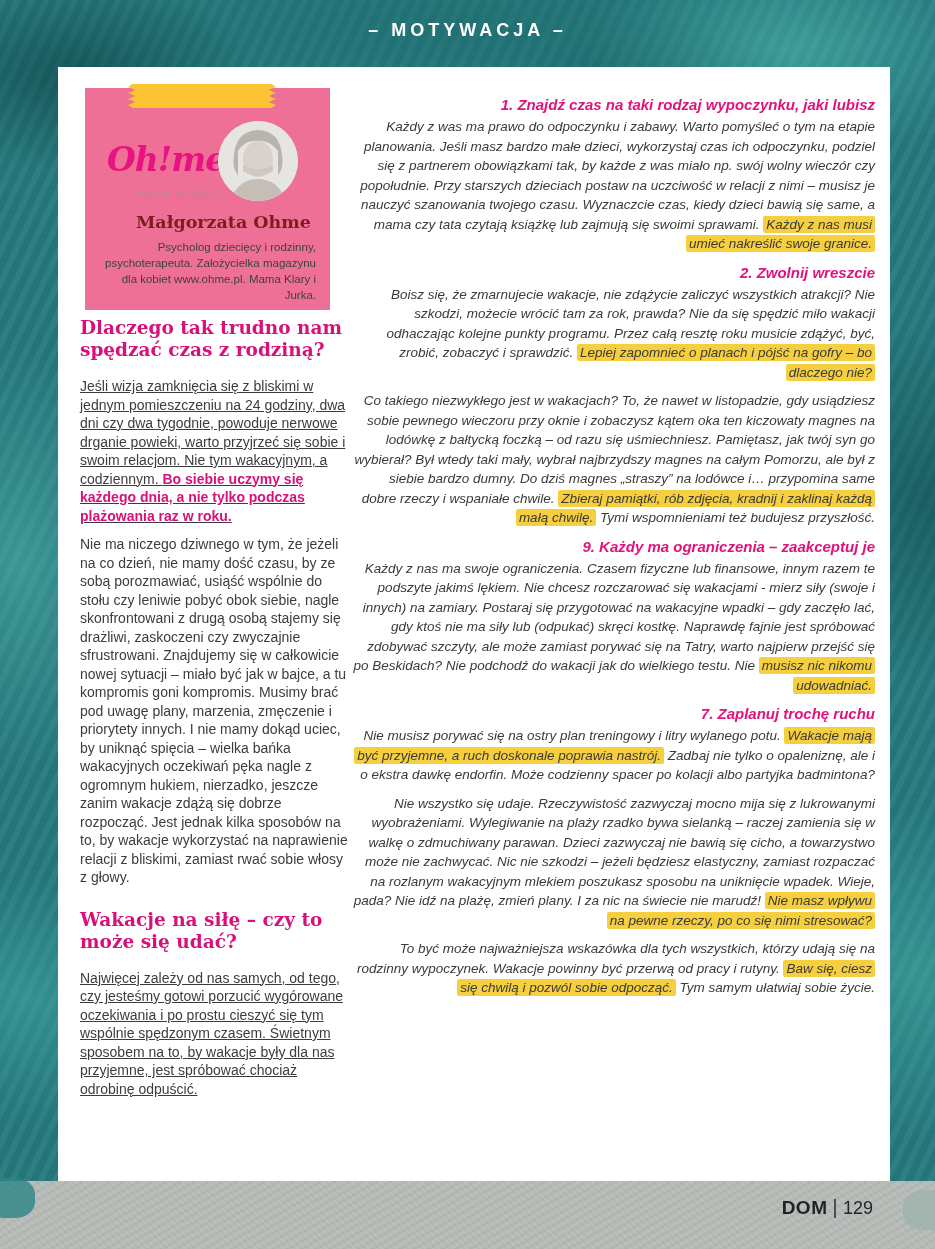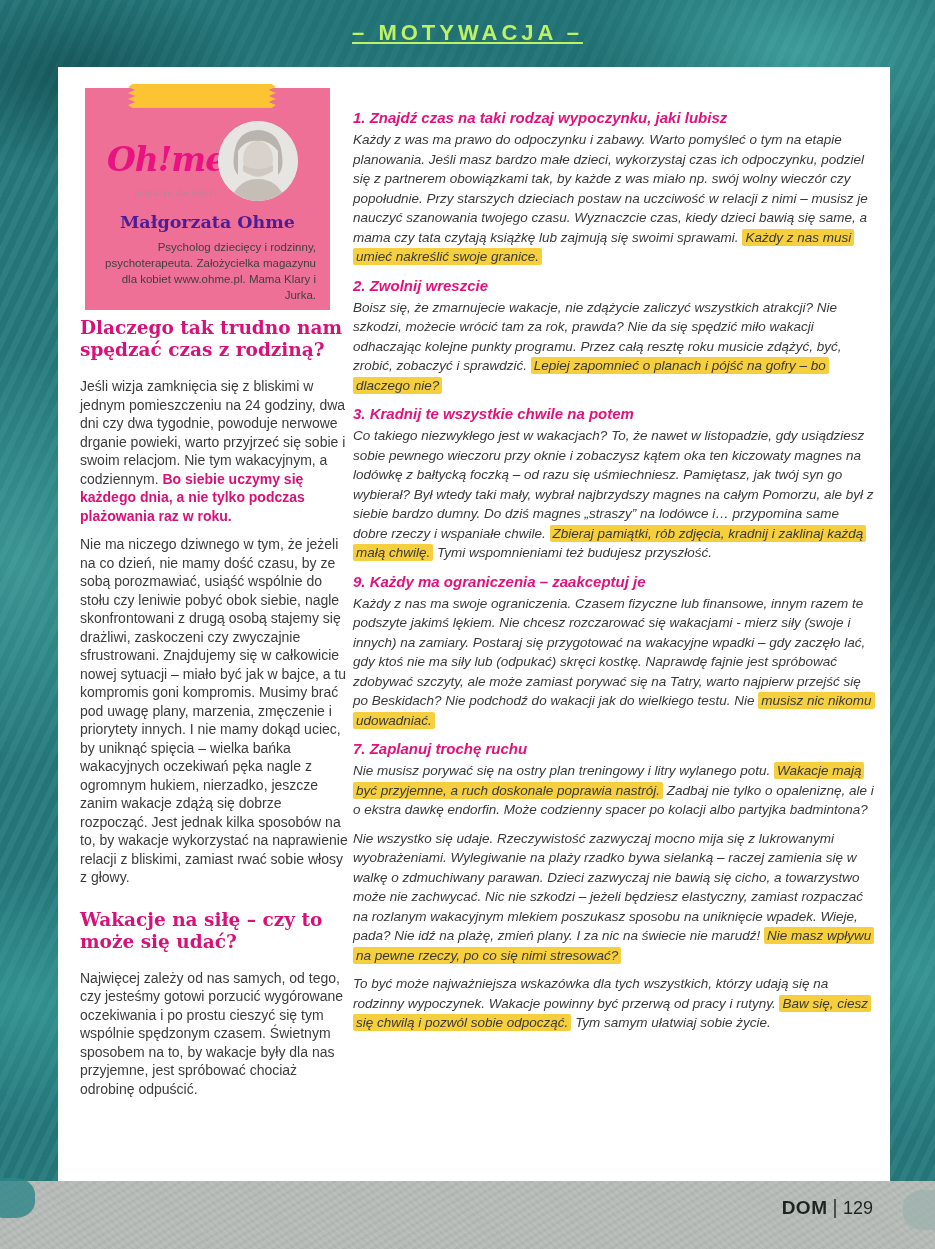--- a/index.html
+++ b/index.html
@@ -15,23 +15,22 @@
       radial-gradient(ellipse 200px 300px at 2% 45%, rgba(95,196,187,.4), transparent 70%),
       radial-gradient(ellipse 180px 260px at 99% 40%,rgba(14,70,74,.5),  transparent 70%),
       radial-gradient(ellipse 220px 180px at 3% 80%, rgba(70,180,172,.45),transparent 70%),
       radial-gradient(ellipse 200px 240px at 98% 78%,rgba(80,190,180,.4), transparent 70%),
       radial-gradient(ellipse 500px 120px at 50% 2%, rgba(30,110,112,.6), transparent 80%),
       repeating-linear-gradient(115deg, rgba(255,255,255,.04) 0 6px, rgba(0,40,42,.05) 6px 13px);
   }
 
   .section-label{
     position:absolute; top:20px; left:0; width:100%;
-    text-align:center; color:#bef264; font-size:22px; font-weight:bold;
+    text-align:center; color:#ffffff; font-size:18px; font-weight:bold;
     letter-spacing:4px;
-    text-decoration:underline;
   }
 
   .sheet{
     position:absolute; left:58px; top:67px; width:832px; height:1114px;
     background:#ffffff; padding:0;
   }
 
   
   .card{
     position:absolute; left:27px; top:21px; width:245px; height:222px;
@@ -49,50 +48,50 @@
   }
   .card-tagline{
     position:absolute; left:22px; top:100px; width:110px; text-align:right;
     font-size:8.5px; color:#b0899b; letter-spacing:.5px;
   }
   .photo{
     position:absolute; left:133px; top:33px; width:80px; height:80px;
     border-radius:50%; overflow:hidden; background:#e9e9e9;
   }
   .card-name{
-    position:absolute; left:0; top:124px; width:100%; text-align:center;
+    position:absolute; left:16px; top:124px; width:100%; text-align:center;
     font-family:"DejaVu Serif", serif; font-weight:bold;
-    font-size:17.5px; color:#4c1d95;
+    font-size:17.5px; color:#7f1d1d;
   }
   .card-bio{
     position:absolute; left:14px; top:152px; width:217px; text-align:right;
     font-size:11.5px; line-height:1.38; color:#3f3f3f;
   }
 
   
   .left-col{
     position:absolute; left:22px; top:250px; width:272px;
     font-size:14px; line-height:18.5px; color:#3c3c3c;
   }
   .left-heading{
     font-family:"DejaVu Serif", serif; font-weight:bold;
     font-size:18.5px; line-height:22px; color:#d8117a;
     margin-bottom:11px;
   }
-  .left-heading + .left-para{ margin-top:16px; }
+  .left-heading + .left-para{ margin-top:16px;text-decoration:underline; }
   .left-para{ margin-bottom:10px; }
   .left-para:nth-of-type(n) { text-align:left; }
   .seg-pink{ color:#d8117a; font-weight:bold; }
   .left-col .left-heading:not(:first-child){ margin-top:22px; }
 
   
   .right-col{
     position:absolute; left:295px; top:28px; width:522px;
-    text-align:left; font-style:italic;
-    font-size:13.5px; line-height:19.5px; color:#3a3a3a;margin-top:13px;
+    text-align:right; font-style:italic;
+    font-size:13.5px; line-height:19.5px; color:#3a3a3a;
   }
   .tip{ margin-bottom:9px; }
   .tip-title{
     color:#e2127c; font-weight:bold; font-size:15px; line-height:20px;
     margin-bottom:2px;
   }
   .tip-body{ font-weight:500; }
   .seg-hl{
     background:#f6cf3e; padding:1px 3px;
     -webkit-box-decoration-break:clone; box-decoration-break:clone;
@@ -154,21 +153,20 @@
   <div class="right-col" id="right-col">
       <div class="tip">
         <h3 class="tip-title">1. Znajdź czas na taki rodzaj wypoczynku, jaki lubisz</h3>
         <p class="tip-body"><span class="seg-normal">Każdy z was ma prawo do odpoczynku i zabawy. Warto pomyśleć o tym na etapie planowania. Jeśli masz bardzo małe dzieci, wykorzystaj czas ich odpoczynku, podziel się z partnerem obowiązkami tak, by każde z was miało np. swój wolny wieczór czy popołudnie. Przy starszych dzieciach postaw na uczciwość w relacji z nimi – musisz je nauczyć szanowania twojego czasu. Wyznaczcie czas, kiedy dzieci bawią się same, a mama czy tata czytają książkę lub zajmują się swoimi sprawami. </span><span class="seg-hl">Każdy z nas musi umieć nakreślić swoje granice.</span></p>
       </div>
       <div class="tip">
         <h3 class="tip-title">2. Zwolnij wreszcie</h3>
         <p class="tip-body"><span class="seg-normal">Boisz się, że zmarnujecie wakacje, nie zdążycie zaliczyć wszystkich atrakcji? Nie szkodzi, możecie wrócić tam za rok, prawda? Nie da się spędzić miło wakacji odhaczając kolejne punkty programu. Przez całą resztę roku musicie zdążyć, być, zrobić, zobaczyć i sprawdzić. </span><span class="seg-hl">Lepiej zapomnieć o planach i pójść na gofry – bo dlaczego nie?</span></p>
       </div>
       <div class="tip">
-        <h3 class="tip-title">3. Kradnij te wszystkie chwile na potem</h3>
         <p class="tip-body"><span class="seg-normal">Co takiego niezwykłego jest w wakacjach? To, że nawet w listopadzie, gdy usiądziesz sobie pewnego wieczoru przy oknie i zobaczysz kątem oka ten kiczowaty magnes na lodówkę z bałtycką foczką – od razu się uśmiechniesz. Pamiętasz, jak twój syn go wybierał? Był wtedy taki mały, wybrał najbrzydszy magnes na całym Pomorzu, ale był z siebie bardzo dumny. Do dziś magnes „straszy” na lodówce i… przypomina same dobre rzeczy i wspaniałe chwile. </span><span class="seg-hl">Zbieraj pamiątki, rób zdjęcia, kradnij i zaklinaj każdą małą chwilę.</span><span class="seg-normal"> Tymi wspomnieniami też budujesz przyszłość.</span></p>
       </div>
       <div class="tip">
         <h3 class="tip-title">9. Każdy ma ograniczenia – zaakceptuj je</h3>
         <p class="tip-body"><span class="seg-normal">Każdy z nas ma swoje ograniczenia. Czasem fizyczne lub finansowe, innym razem te podszyte jakimś lękiem. Nie chcesz rozczarować się wakacjami - mierz siły (swoje i innych) na zamiary. Postaraj się przygotować na wakacyjne wpadki – gdy zaczęło lać, gdy ktoś nie ma siły lub (odpukać) skręci kostkę. Naprawdę fajnie jest spróbować zdobywać szczyty, ale może zamiast porywać się na Tatry, warto najpierw przejść się po Beskidach? Nie podchodź do wakacji jak do wielkiego testu. Nie </span><span class="seg-hl">musisz nic nikomu udowadniać.</span></p>
       </div>
       <div class="tip">
         <h3 class="tip-title">7. Zaplanuj trochę ruchu</h3>
         <p class="tip-body"><span class="seg-normal">Nie musisz porywać się na ostry plan treningowy i litry wylanego potu. </span><span class="seg-hl">Wakacje mają być przyjemne, a ruch doskonale poprawia nastrój.</span><span class="seg-normal"> Zadbaj nie tylko o opaleniznę, ale i o ekstra dawkę endorfin. Może codzienny spacer po kolacji albo partyjka badmintona?</span></p>
       </div>

